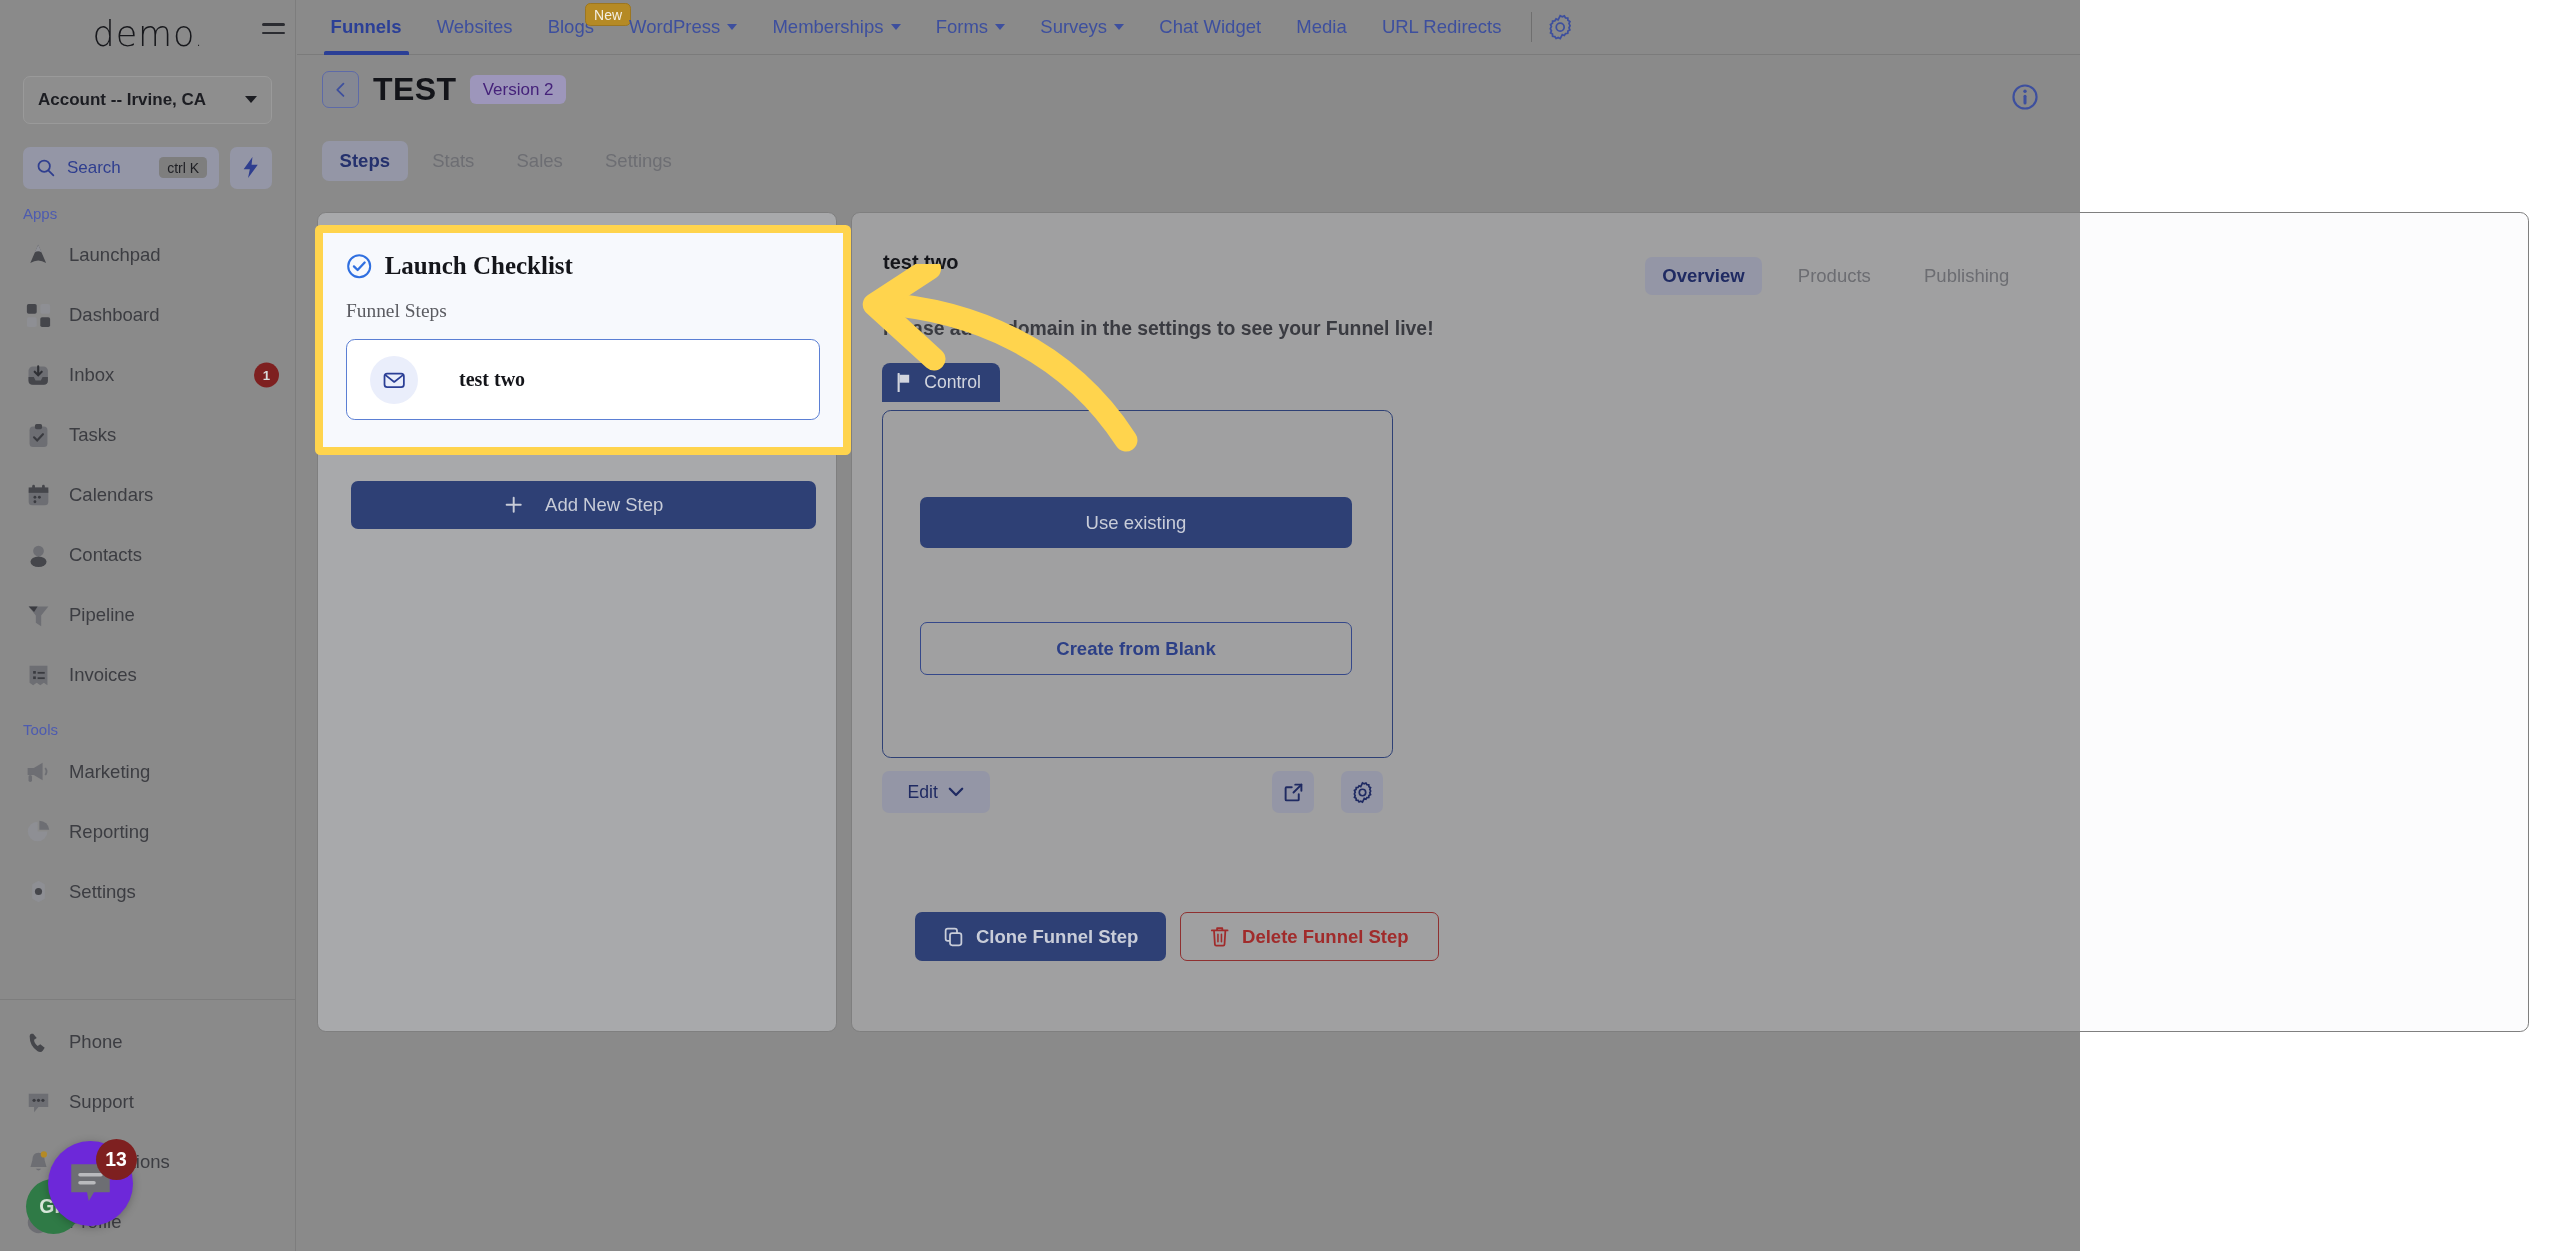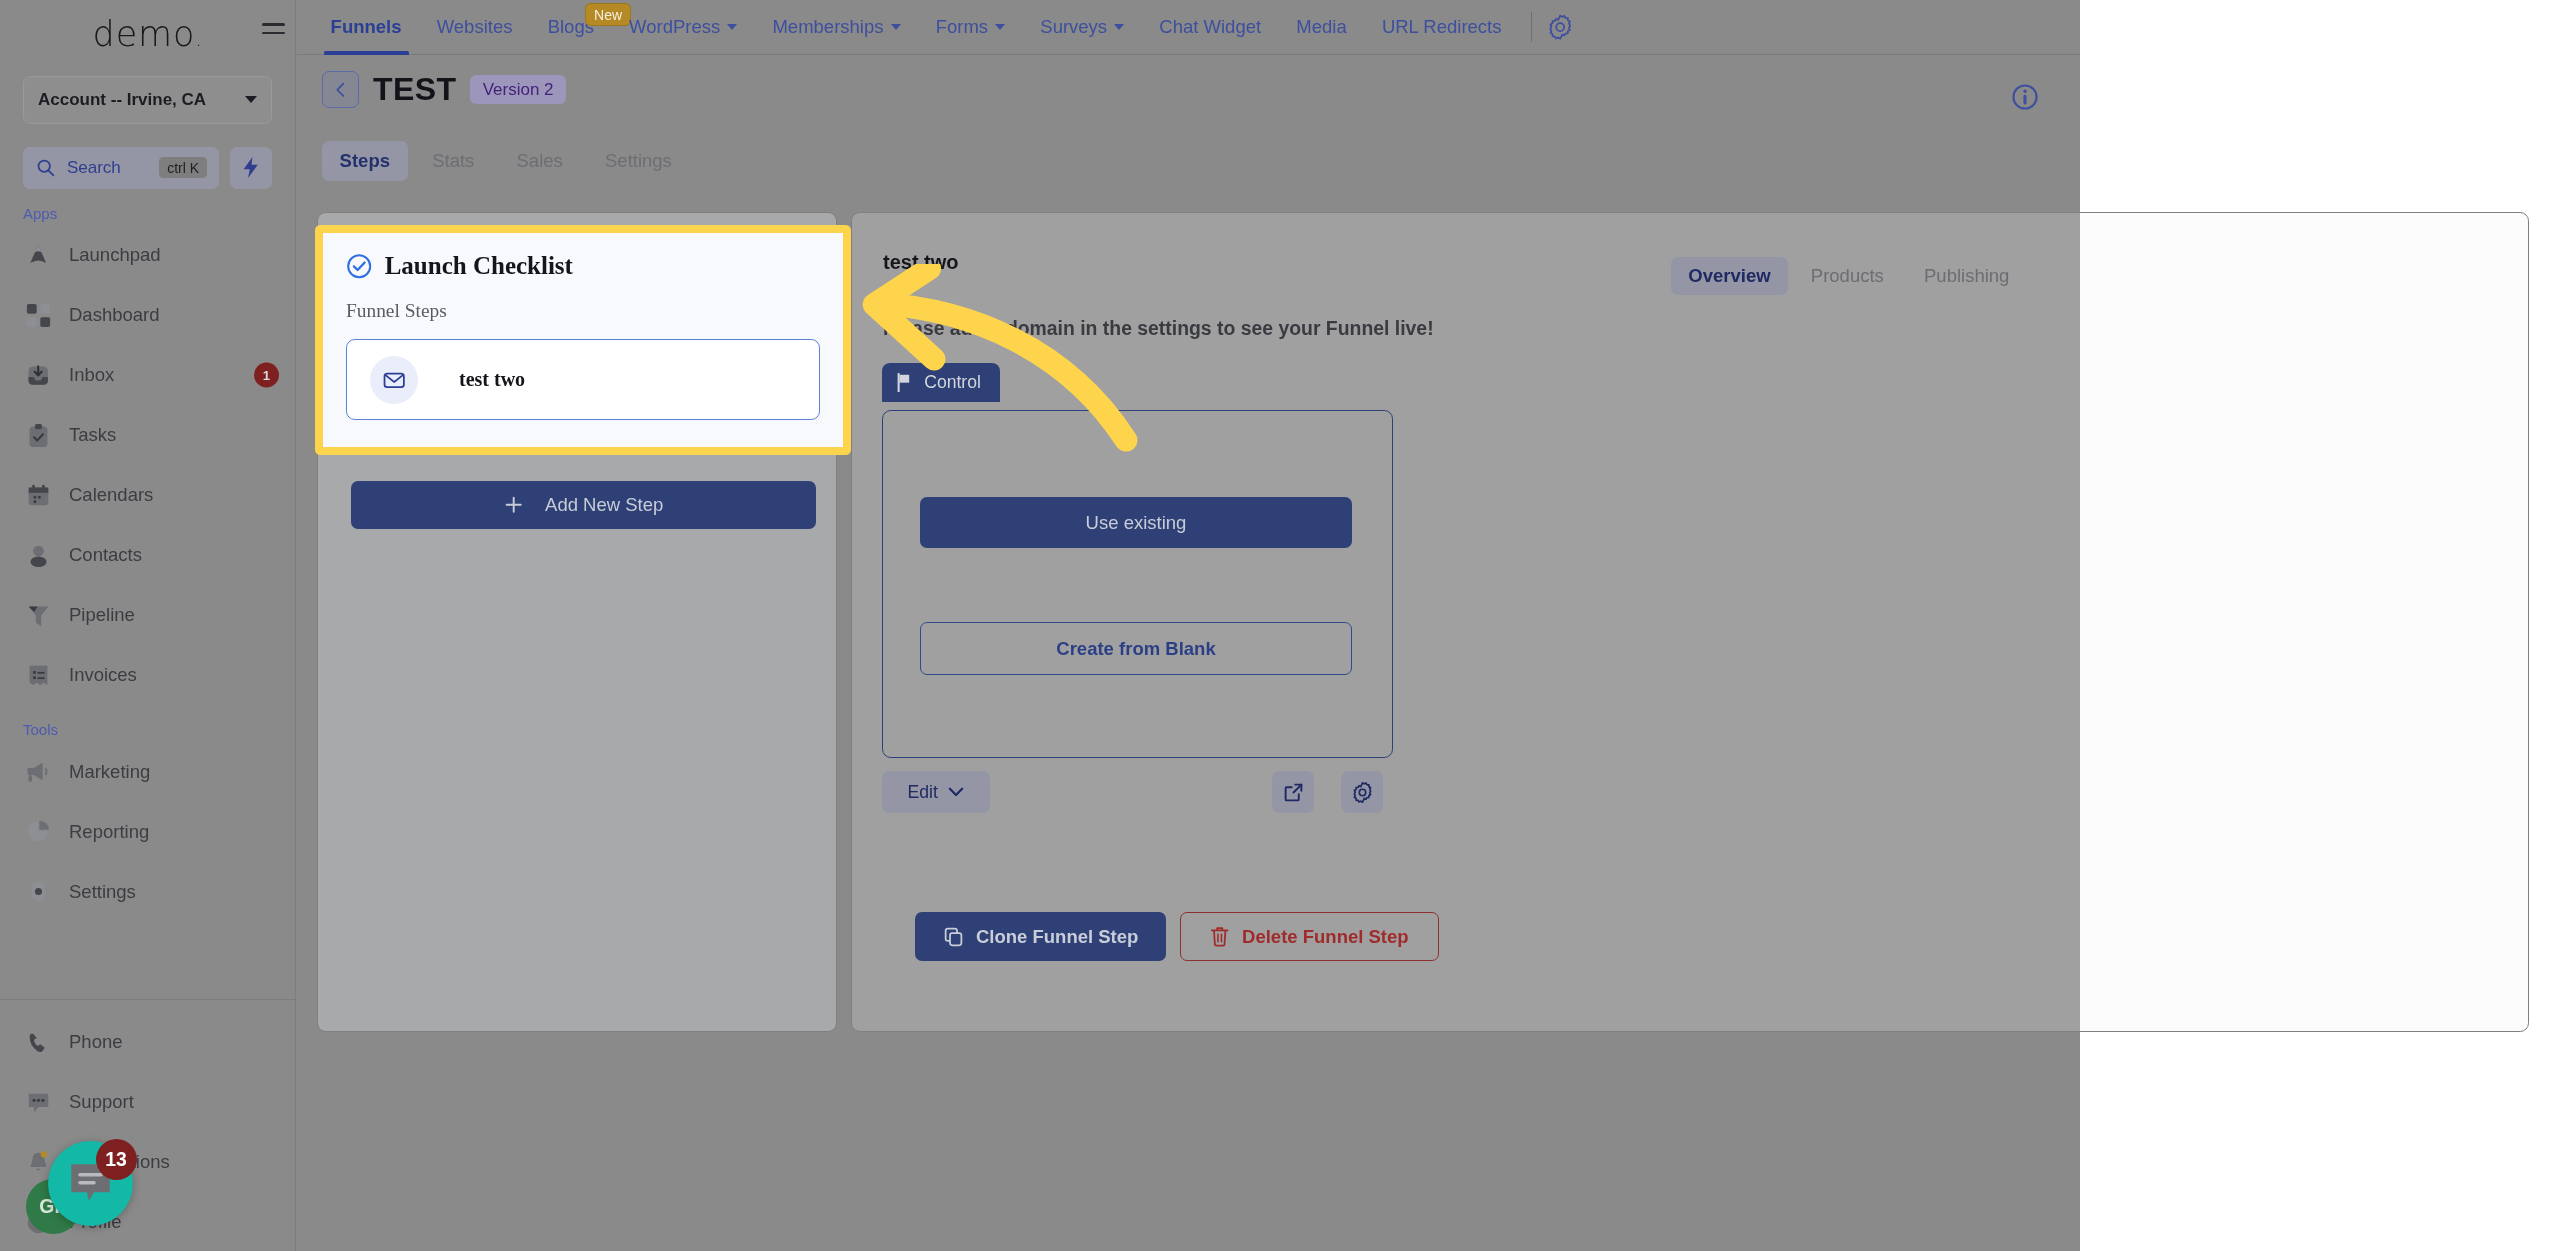--- a/index.html
+++ b/index.html
@@ -80,21 +80,21 @@
     background: #7e2020; color: #d9d9d9; font-size: 13.2px;
     display: flex; align-items: center; justify-content: center; font-weight: 600;
   }
   .divider { height:0.9px; background: #7d7d7d; margin: 12.3px 0; }
 
   .bottom-nav { position: absolute; bottom: 0; left: 0; width: 296px; }
 
   .chat-bubble-widget {
     position: absolute; left: 48px; bottom: 26.4px;
     width: 85px; height: 85px; border-radius: 50%;
-    background: #14b8a6; display:flex; align-items:center; justify-content:center;
+    background: #6d28d9; display:flex; align-items:center; justify-content:center;
     box-shadow: 0 1.8px 8.8px rgba(0,0,0,.25); cursor: pointer; z-index: 5;
   }
   .chat-badge {
     position:absolute; right: -3.5px; top: -1.8px;
     width: 41px; height: 41px; border-radius: 50%;
     background: #7e2020; color:#fff; font-size: 19.4px; font-weight: 700;
     display:flex; align-items:center; justify-content:center;
   }
   .avatar-gr {
     position: absolute; left: 26.4px; bottom: 17.6px;
@@ -184,21 +184,21 @@
 
   
   .detail-col {
     position: absolute; left: 851px; top: 212px; width: 1678px; height: 820px;
     background: rgba(240,242,248,0.22);
     border: 0.9px solid #7f7f7f; border-radius: 8.8px;
   }
   .detail-title { position: absolute; left: 883px; top: 251px; font-size: 20px; font-weight: 700; color: #15161b; }
   .detail-sub { position: absolute; left: 883px; top: 317px; font-size: 19.4px; color: #3a3b41; font-weight: 600; }
 
-  .rt-tabs { position: absolute; right: 53px; top: 257px; display:flex; gap: 5px; }
+  .rt-tabs { position: absolute; right: 53px; top: 257px; display:flex; gap: 18px; }
   .rt-tab { padding: 8px 17.6px; border-radius: 7px; font-size: 18.5px; color: #6c6d72; cursor: pointer; }
   .rt-tab.active { background: #9496a6; color: #1f2a62; font-weight: bold; }
 
   .control-tab {
     position: absolute; left: 882px; top: 363px;
     background: #2e4075; color: #d2d5de; border-radius: 8px 8px 0 0;
     height: 39px; padding: 0 19.4px 0 14px; display:flex; align-items:center; gap: 10.6px;
     font-size: 17.6px; cursor: pointer; z-index: 2;
   }
   .variant-box {

